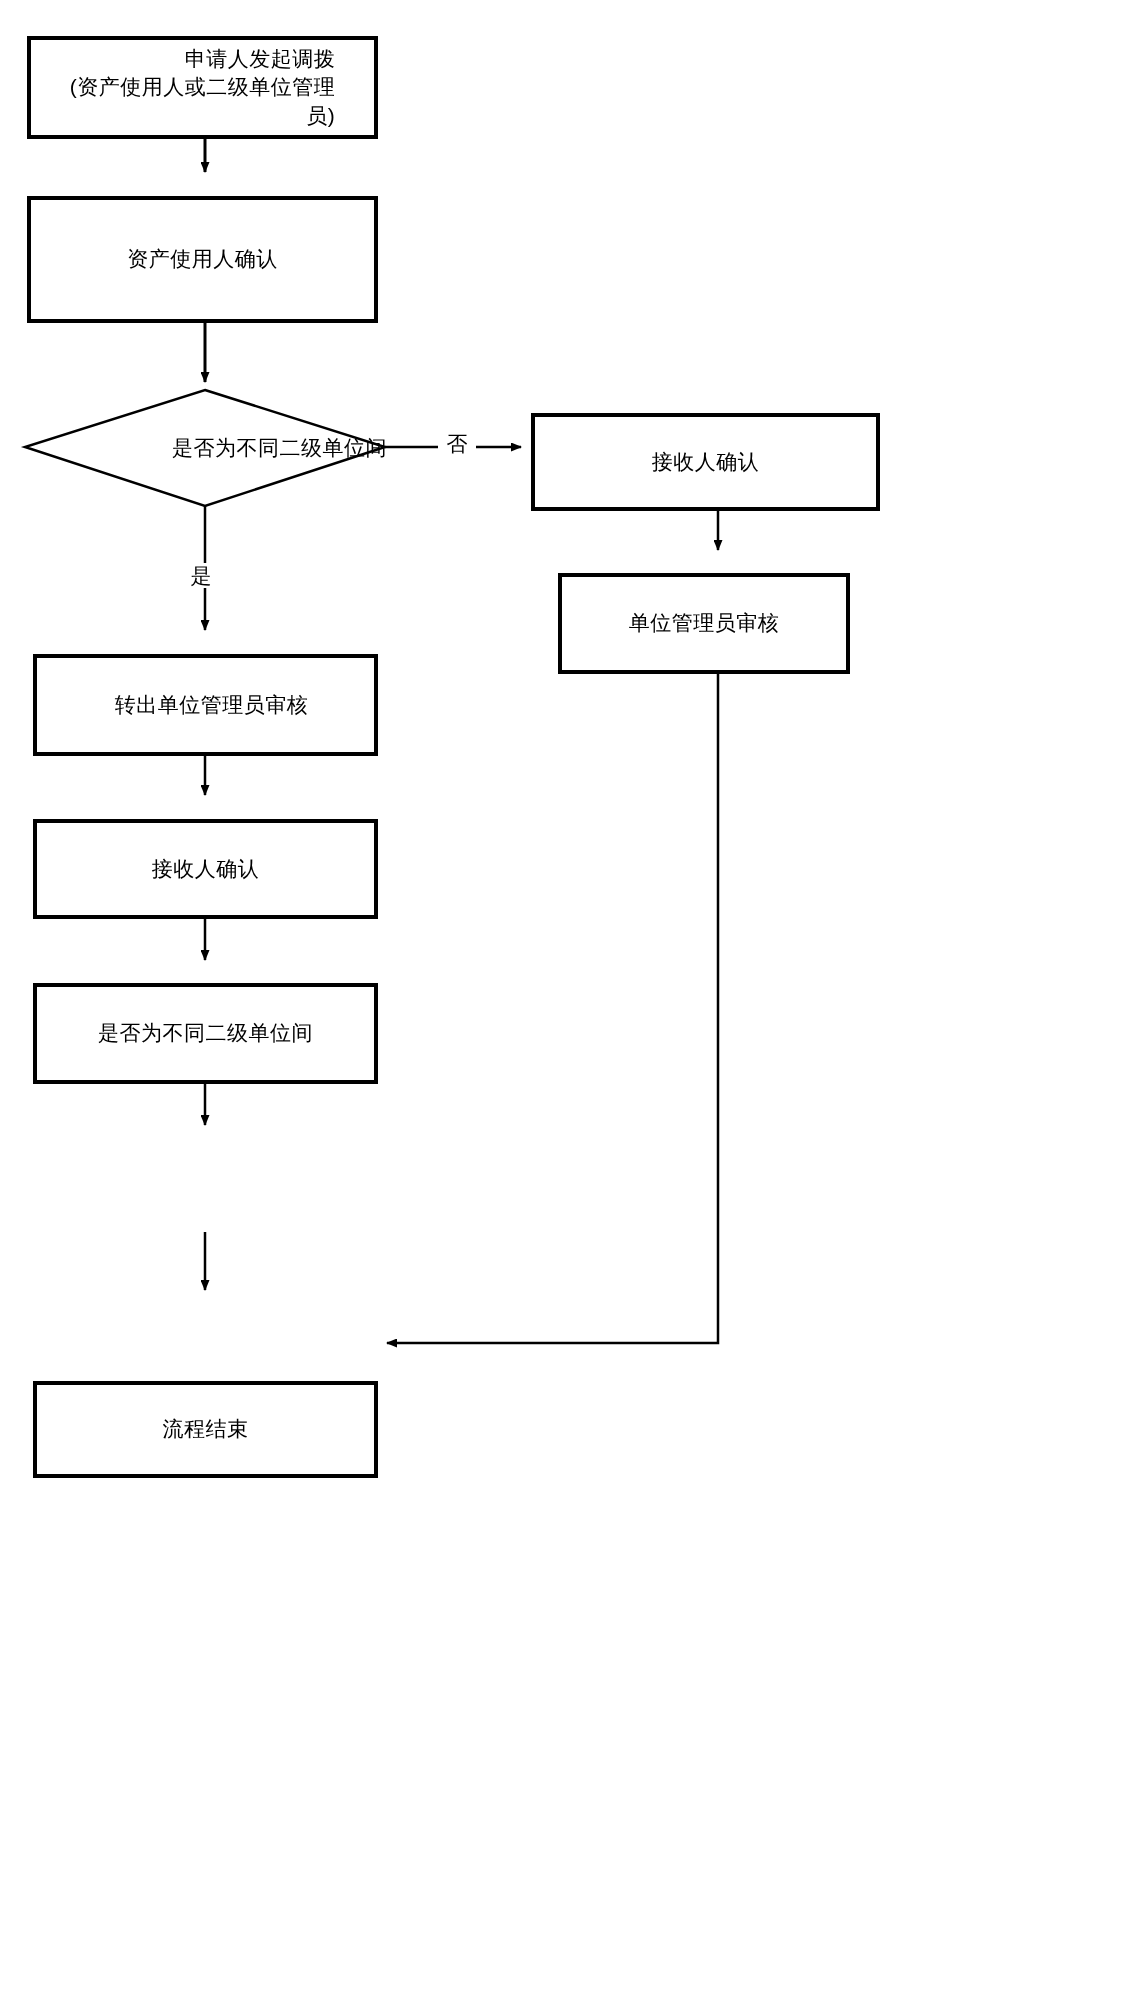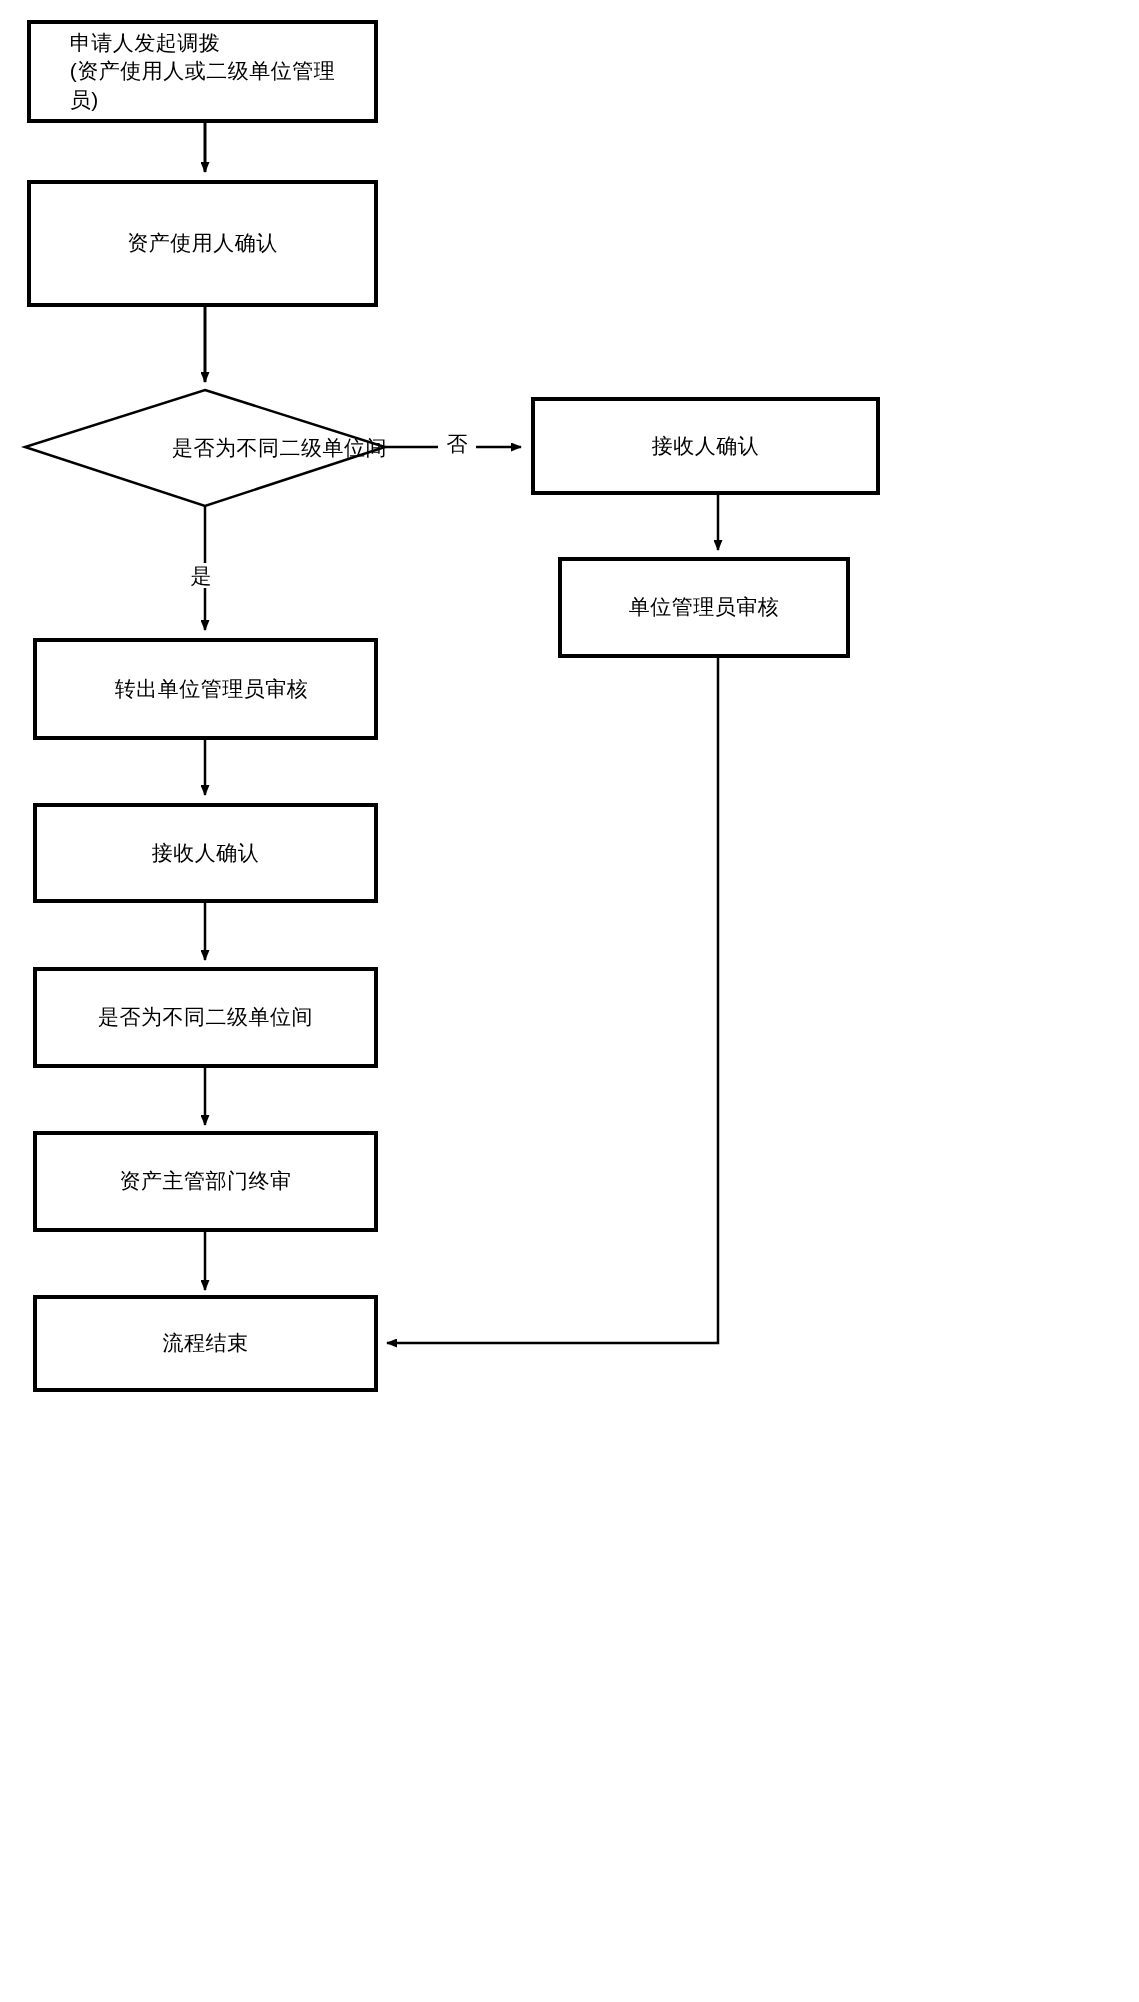--- a/index.html
+++ b/index.html
@@ -26,21 +26,22 @@
     height: 2002px;
     pointer-events: none;
   }
   .node {
     position: absolute;
     box-sizing: border-box;
     background: #ffffff;
     display: flex;
     align-items: center;
     justify-content: center;
-    text-align: left;
+    text-align: right;
+    margin-top: 16px;
   }
   .process {
     border: 4px solid #000000;
   }
   .node .label {
     font-size: 21px;
     line-height: 1.35;
     color: #000000;
     padding: 0 10px;
     white-space: pre-line;
@@ -145,25 +146,22 @@
   </div>
 
   <div class="node process" style="left:33px; top:803px; width:345px; height:100px;">
     <span class="label">接收人确认</span>
   </div>
 
   <div class="node process" style="left:33px; top:967px; width:345px; height:101px;">
     <span class="label">是否为不同二级单位间</span>
   </div>
 
-  <div class="node process" style="left:33px; top:1131px; width:345px; height:101px;">
-    <span class="label">资产主管部门终审</span>
-  </div>
 
-  <div class="node process" style="left:33px; top:1295px; width:345px; height:97px;">
+  <div class="node process" style="left:33px; top:1365px; width:345px; height:97px;">
     <span class="label">流程结束</span>
   </div>
 
   <div class="node process" style="left:531px; top:397px; width:349px; height:98px;">
     <span class="label">接收人确认</span>
   </div>
 
   <div class="node process" style="left:558px; top:557px; width:292px; height:101px;">
     <span class="label">单位管理员审核</span>
   </div>

